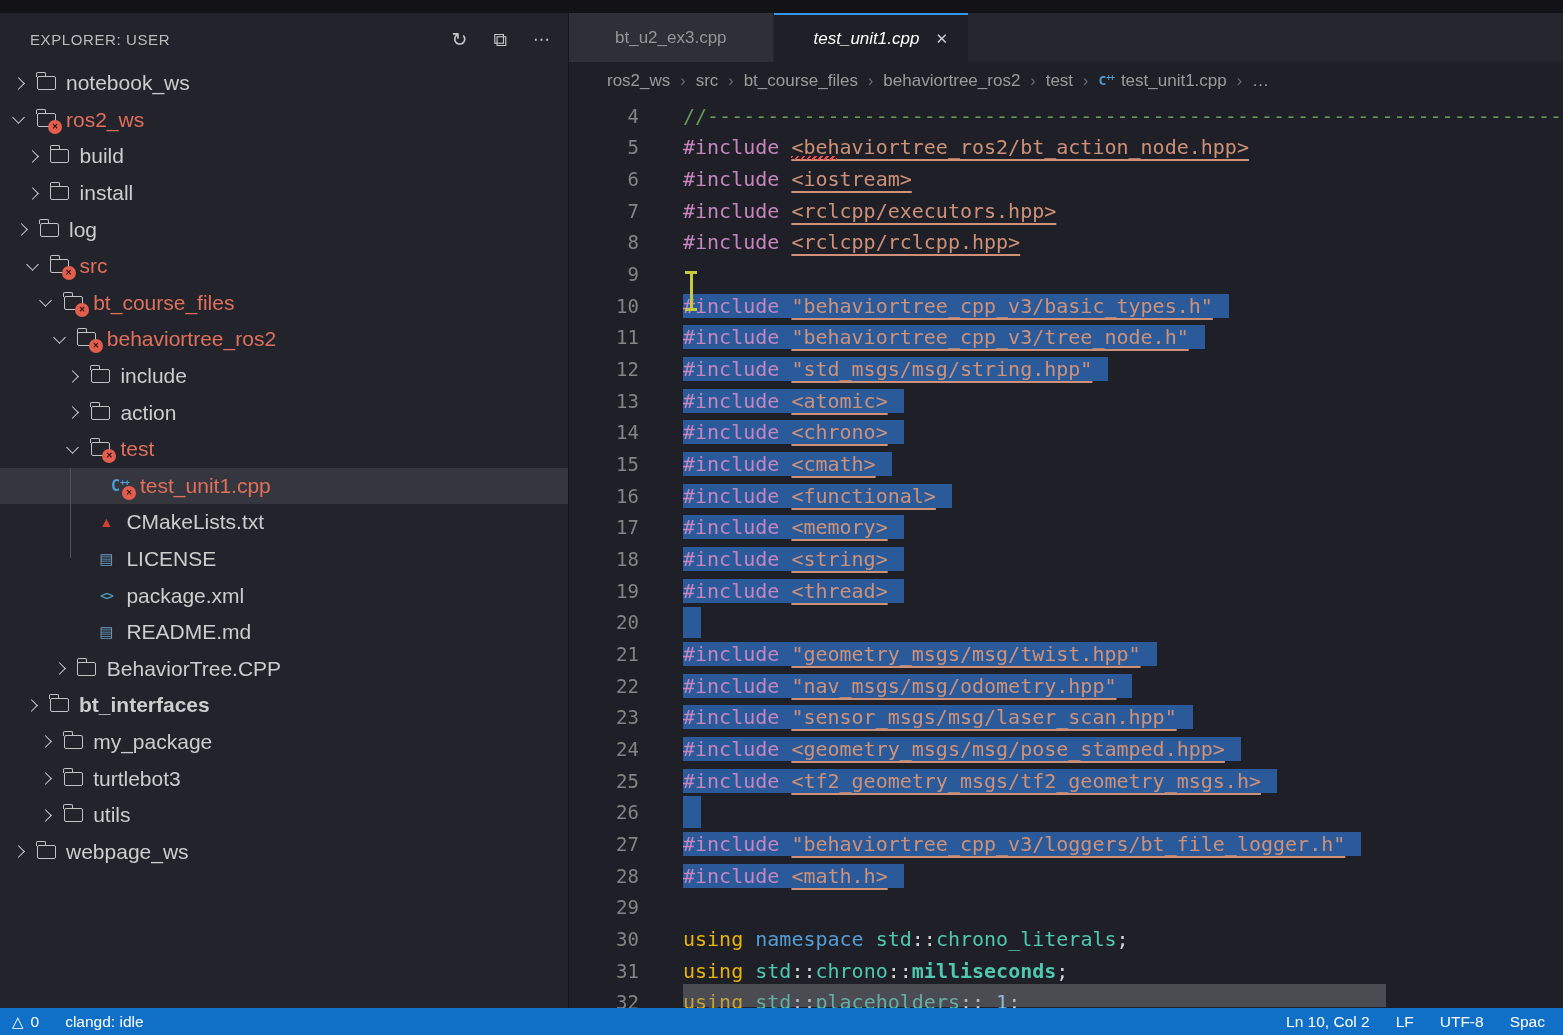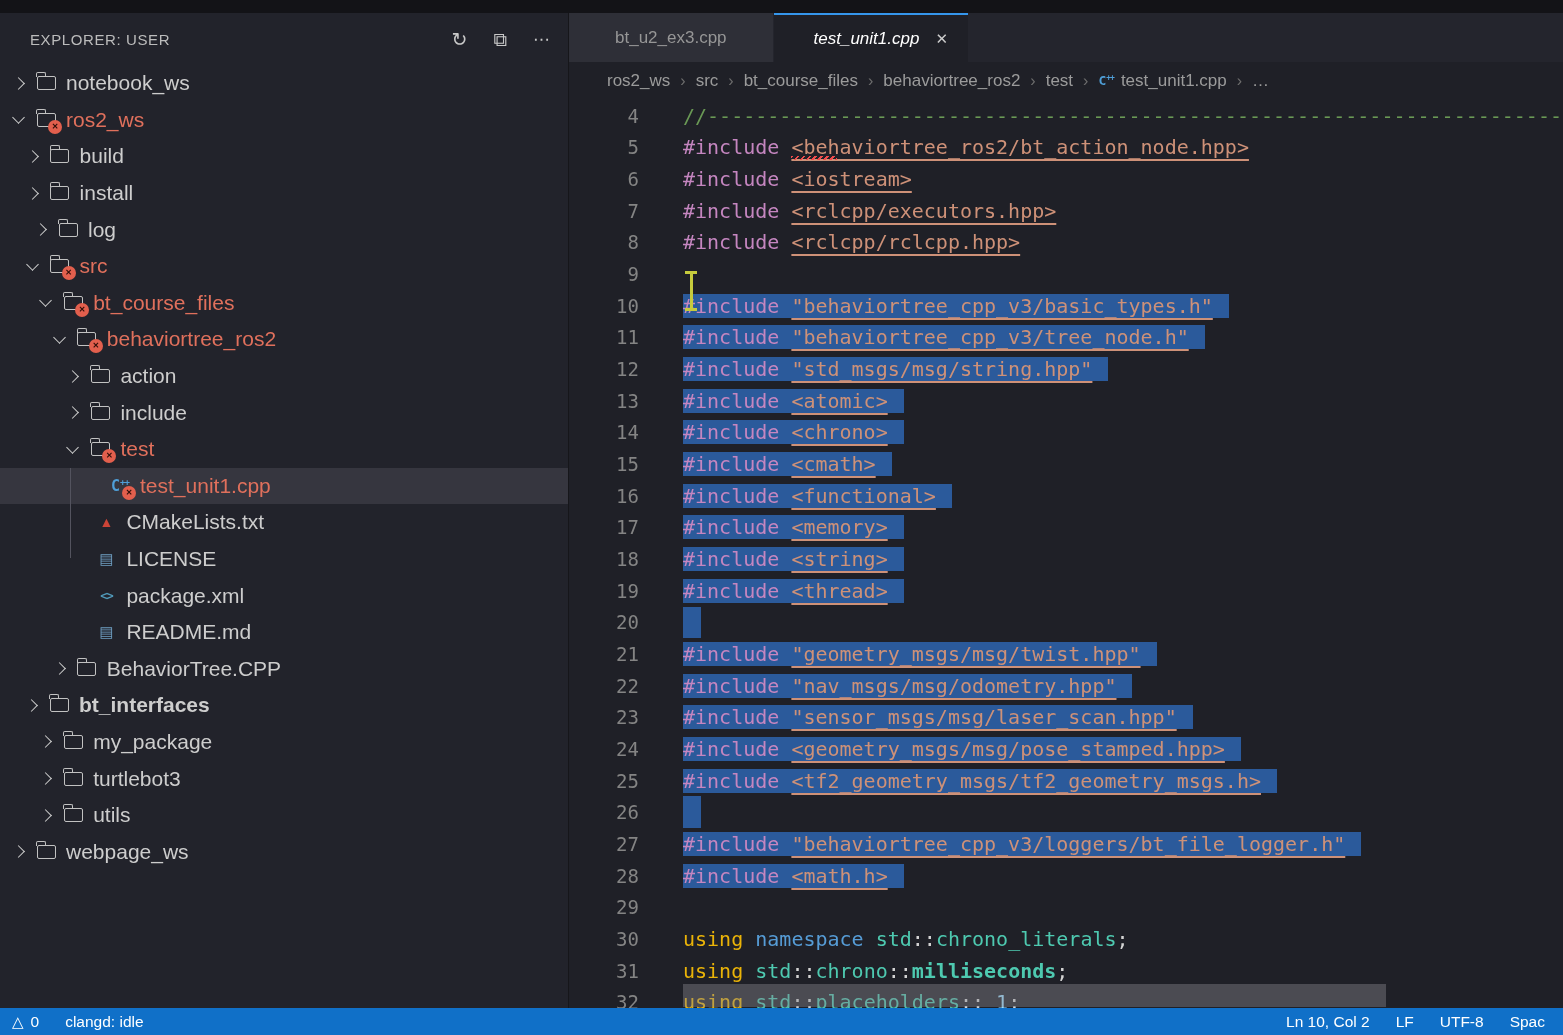--- a/index.html
+++ b/index.html
@@ -129,21 +129,21 @@
           </span>
           <span class="row-label">build</span>
         </div>
         <div class="row" style="padding-left: 27.6px;">
           <span class="chev collapsed"></span>
           <span class="icon-wrap">
             <span class="folder-ic"></span>
           </span>
           <span class="row-label">install</span>
         </div>
-        <div class="row" style="padding-left: 36px;">
+        <div class="row" style="padding-left: 17px;">
           <span class="chev collapsed"></span>
           <span class="icon-wrap">
             <span class="folder-ic"></span>
           </span>
           <span class="row-label">log</span>
         </div>
         <div class="row" style="padding-left: 27.6px;">
           <span class="chev expanded"></span>
           <span class="icon-wrap">
             <span class="folder-ic"></span>
@@ -165,28 +165,28 @@
             <span class="folder-ic"></span>
             <span class="badge">✕</span>
           </span>
           <span class="row-label error">behaviortree_ros2</span>
         </div>
         <div class="row" style="padding-left: 68.4px;">
           <span class="chev collapsed"></span>
           <span class="icon-wrap">
             <span class="folder-ic"></span>
           </span>
+          <span class="row-label">include</span>
+        </div>
+        <div class="row" style="padding-left: 68.4px;">
+          <span class="chev collapsed"></span>
+          <span class="icon-wrap">
+            <span class="folder-ic"></span>
+          </span>
           <span class="row-label">action</span>
-        </div>
-        <div class="row" style="padding-left: 68.4px;">
-          <span class="chev collapsed"></span>
-          <span class="icon-wrap">
-            <span class="folder-ic"></span>
-          </span>
-          <span class="row-label">include</span>
         </div>
         <div class="row" style="padding-left: 68.4px;">
           <span class="chev expanded"></span>
           <span class="icon-wrap">
             <span class="folder-ic"></span>
             <span class="badge">✕</span>
           </span>
           <span class="row-label error">test</span>
         </div>
         <div class="row selected" style="padding-left: 109px;">

